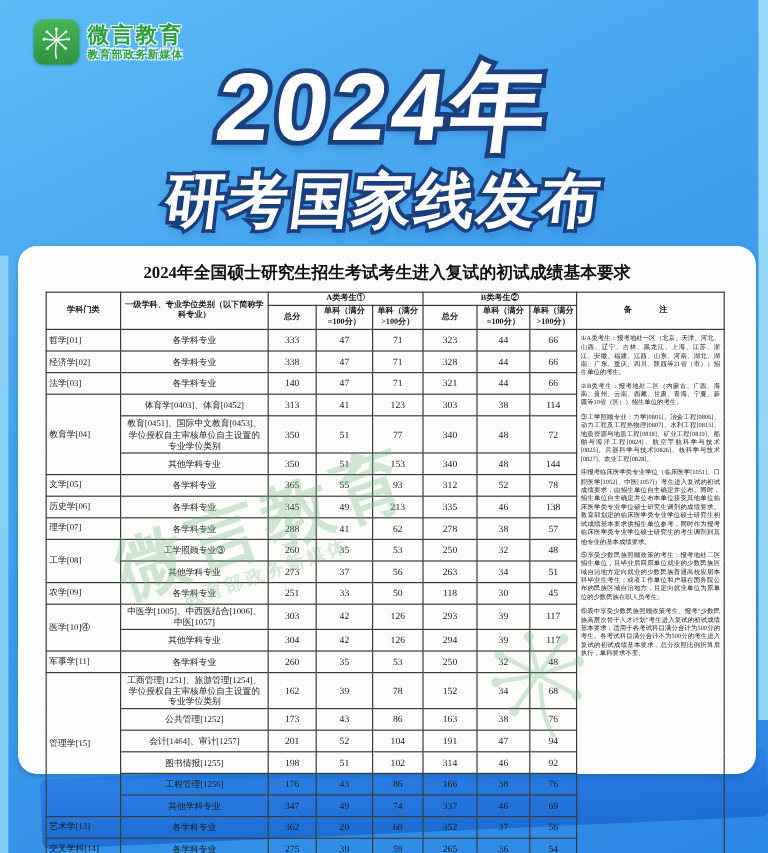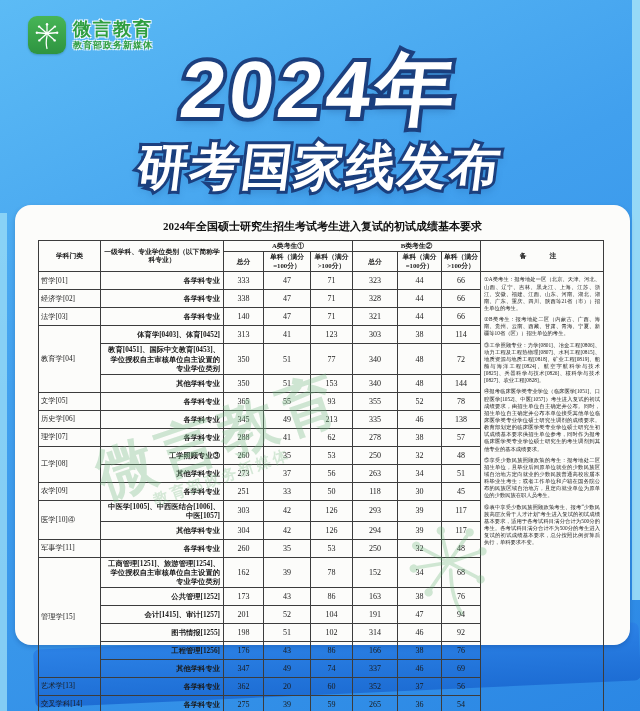--- a/index.html
+++ b/index.html
@@ -32,31 +32,31 @@
   .t2{font-size:50px;line-height:1;margin-top:12px;-webkit-text-stroke:6px #1e4180;letter-spacing:2px;}
 
   
   .ribbon{position:absolute;left:34px;top:636px;width:606px;height:58px;
     background:linear-gradient(#2c82e6,#1d6dd4);transform:rotate(-2.6deg);border-radius:6px;z-index:1;}
 
   
   .card{position:absolute;left:15px;top:205px;width:615px;height:440px;background:#fcfcfa;
     border-radius:16px;z-index:2;box-shadow:0 2px 4px rgba(10,50,110,.25);}
   .card-title{margin:14px 6px 6px 6px;text-align:center;font-family:"Liberation Serif",serif;
-    font-weight:700;font-size:11px;color:#111;}
+    font-weight:700;font-size:14px;color:#111;}
 
   
   table.score{border-collapse:collapse;table-layout:fixed;width:565px;margin-left:23px;
     font-family:"Liberation Serif",serif;color:#1a1a1a;}
   table.score th,table.score td{border:1px solid #3c3c3c;overflow:hidden;}
   table.score th{font-size:6.8px;font-weight:700;text-align:center;padding:1px;line-height:1.25;}
   th.cat-h{font-size:7.5px;}
   th.rem-h{font-size:8.5px;letter-spacing:8px;}
   td.cat{font-size:7.3px;text-align:left;padding:1px 2px;line-height:1.2;}
-  td.spec{font-size:7.3px;text-align:right;padding:1px 3px;line-height:1.25;height:15px;font-weight:bold;}
+  td.spec{font-size:7.3px;text-align:center;padding:1px 3px;line-height:1.25;height:15px;}
   td.num{font-size:8px;text-align:center;}
   td.remarks{vertical-align:top;padding:4px 3px 2px 3px;}
   td.remarks div{font-size:5.3px;line-height:1.35;text-align:justify;margin-bottom:4px;color:#222;}
 
   
   .wm{position:absolute;z-index:3;pointer-events:none;font-weight:900;}
   .wm-text{left:92px;top:398px;font-size:58px;letter-spacing:6px;color:rgba(118,186,132,.34);transform:rotate(-19deg);}
   .wm-sub{left:150px;top:468px;font-size:15px;letter-spacing:3px;color:rgba(118,186,132,.30);transform:rotate(-19deg);}
   .wm-logo{left:398px;top:515px;opacity:.28;transform:rotate(-14deg);}
 </style>
@@ -200,21 +200,21 @@
           <td class="num">340</td>
           <td class="num">48</td>
           <td class="num">144</td>
         </tr>
         <tr>
           <td class="cat" rowspan="1">文学[05]</td>
           <td class="spec">各学科专业</td>
           <td class="num">365</td>
           <td class="num">55</td>
           <td class="num">93</td>
-          <td class="num">355</td>
+          <td class="num">312</td>
           <td class="num">52</td>
           <td class="num">78</td>
         </tr>
         <tr>
           <td class="cat" rowspan="1">历史学[06]</td>
           <td class="spec">各学科专业</td>
           <td class="num">345</td>
           <td class="num">49</td>
           <td class="num">213</td>
           <td class="num">335</td>
@@ -302,21 +302,21 @@
         <tr>
           <td class="spec">公共管理[1252]</td>
           <td class="num">173</td>
           <td class="num">43</td>
           <td class="num">86</td>
           <td class="num">163</td>
           <td class="num">38</td>
           <td class="num">76</td>
         </tr>
         <tr>
-          <td class="spec">会计[1415]、审计[1257]</td>
+          <td class="spec">会计[1464]、审计[1257]</td>
           <td class="num">201</td>
           <td class="num">52</td>
           <td class="num">104</td>
           <td class="num">191</td>
           <td class="num">47</td>
           <td class="num">94</td>
         </tr>
         <tr>
           <td class="spec">图书情报[1255]</td>
           <td class="num">198</td>

